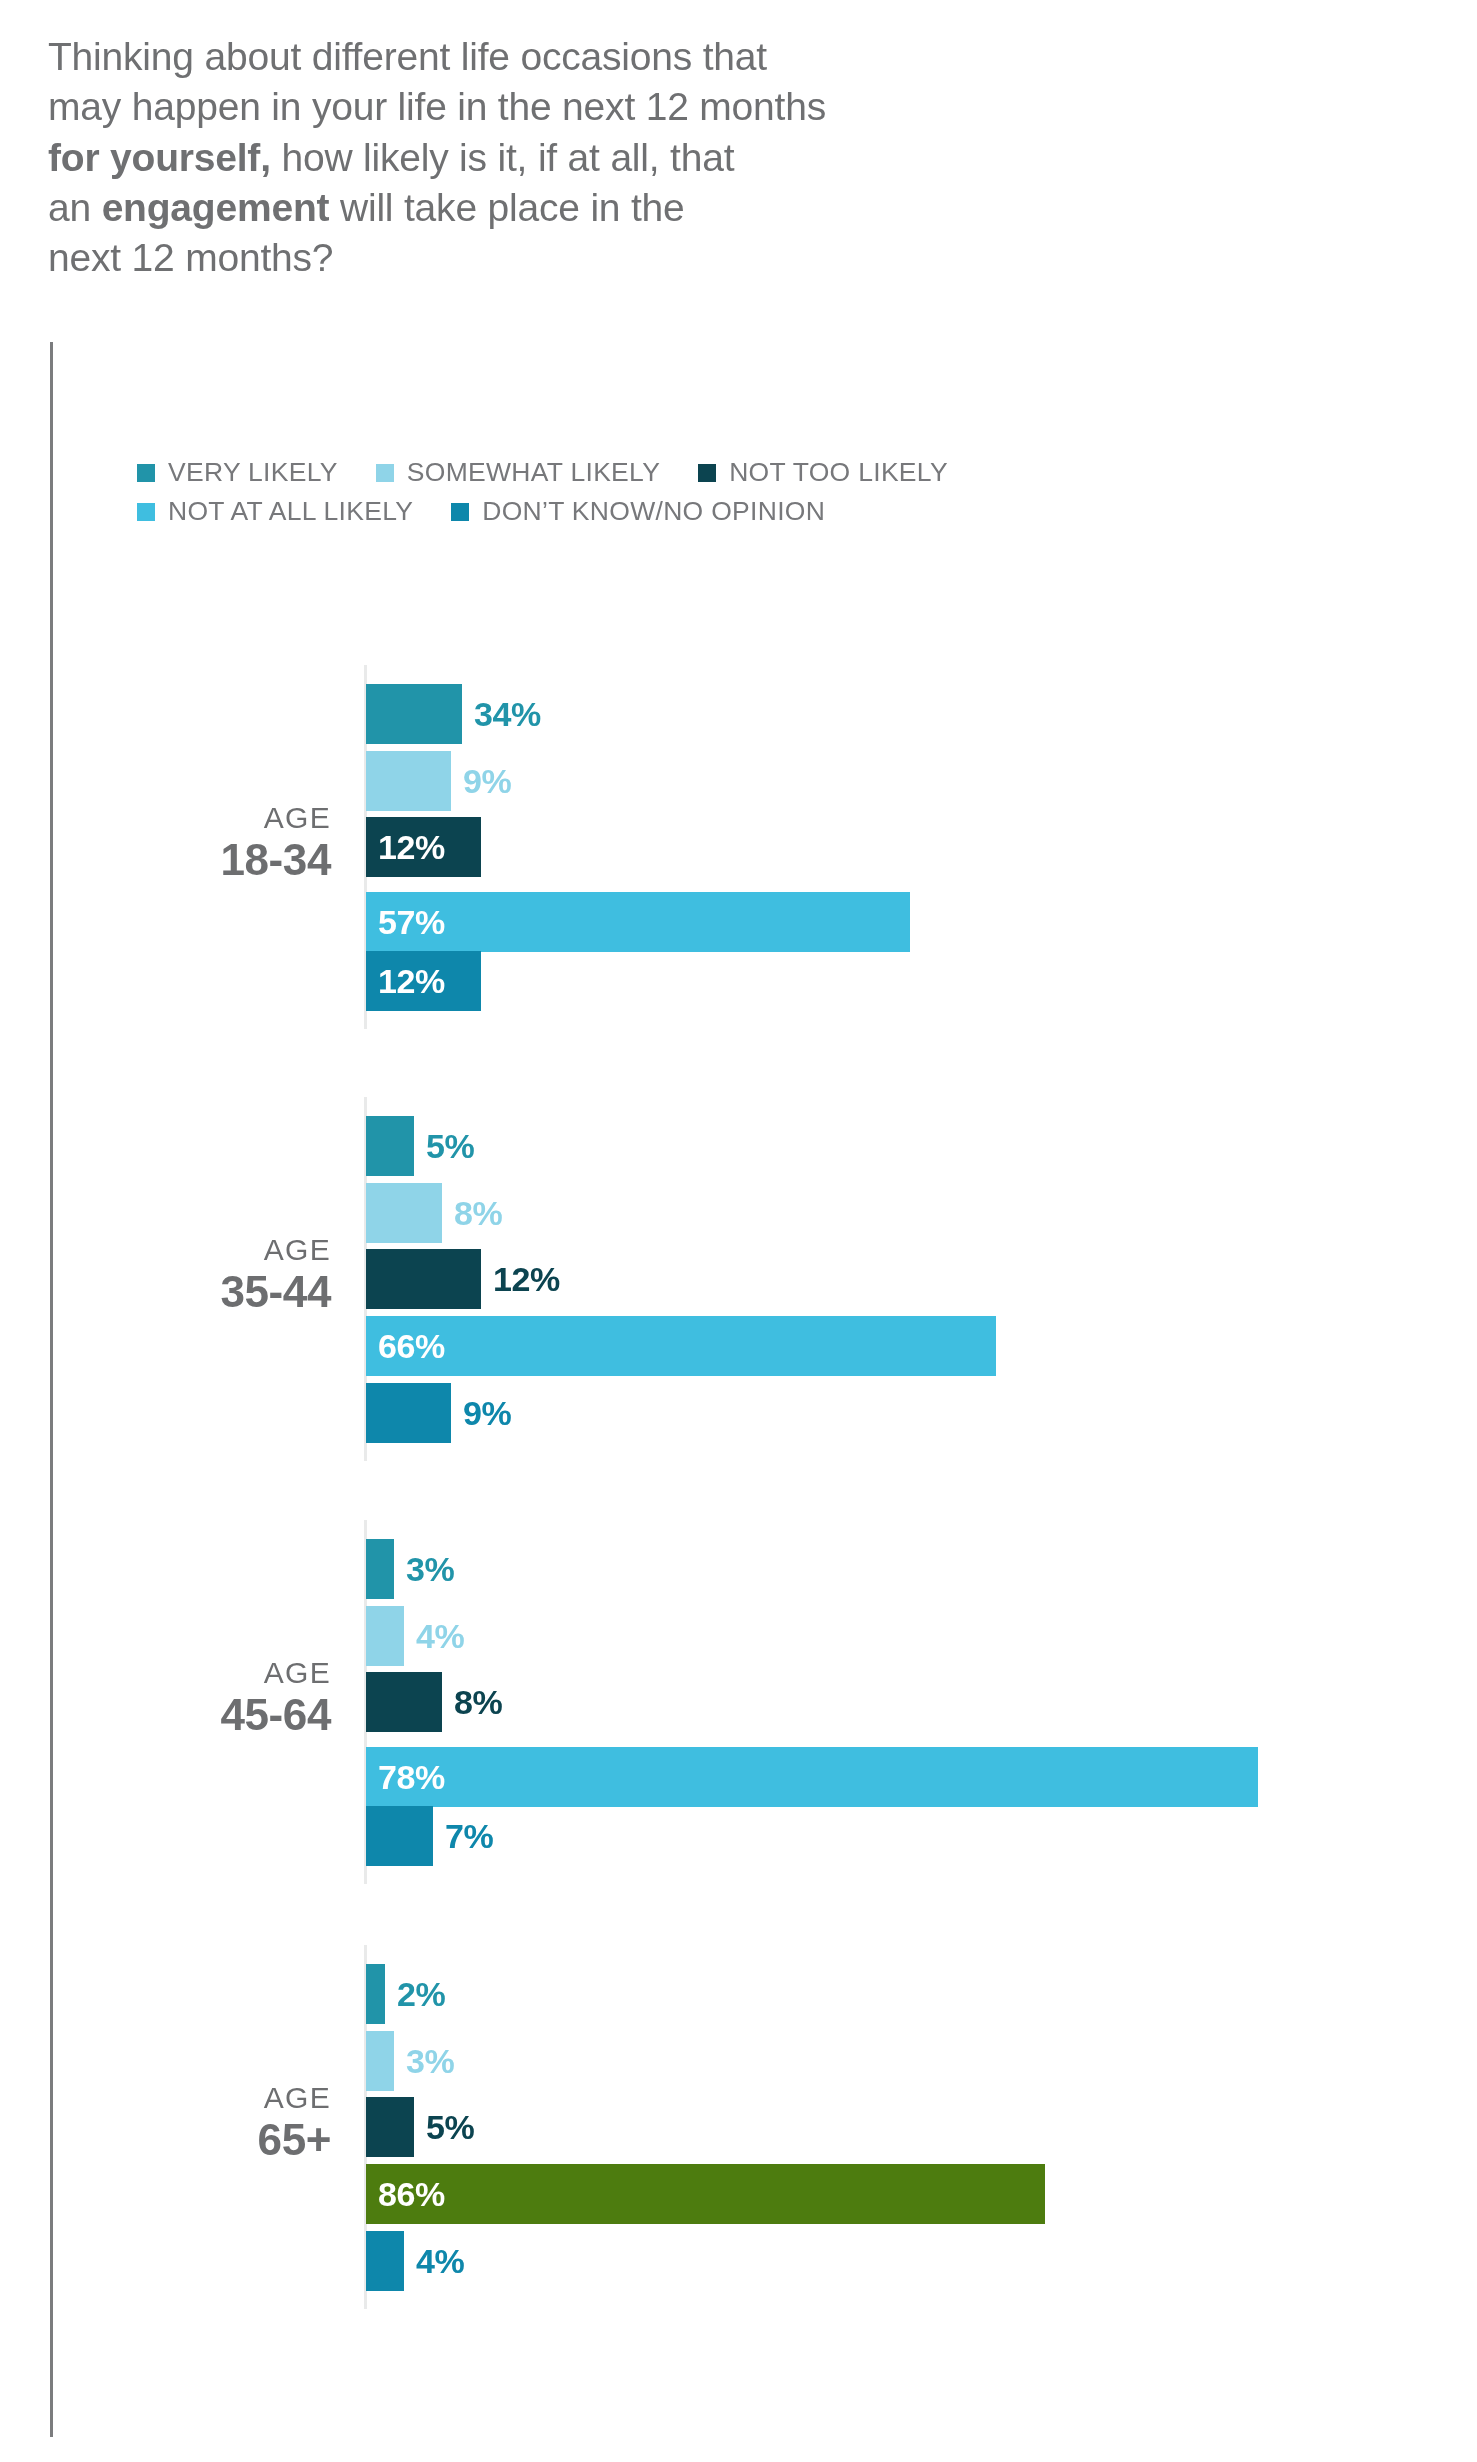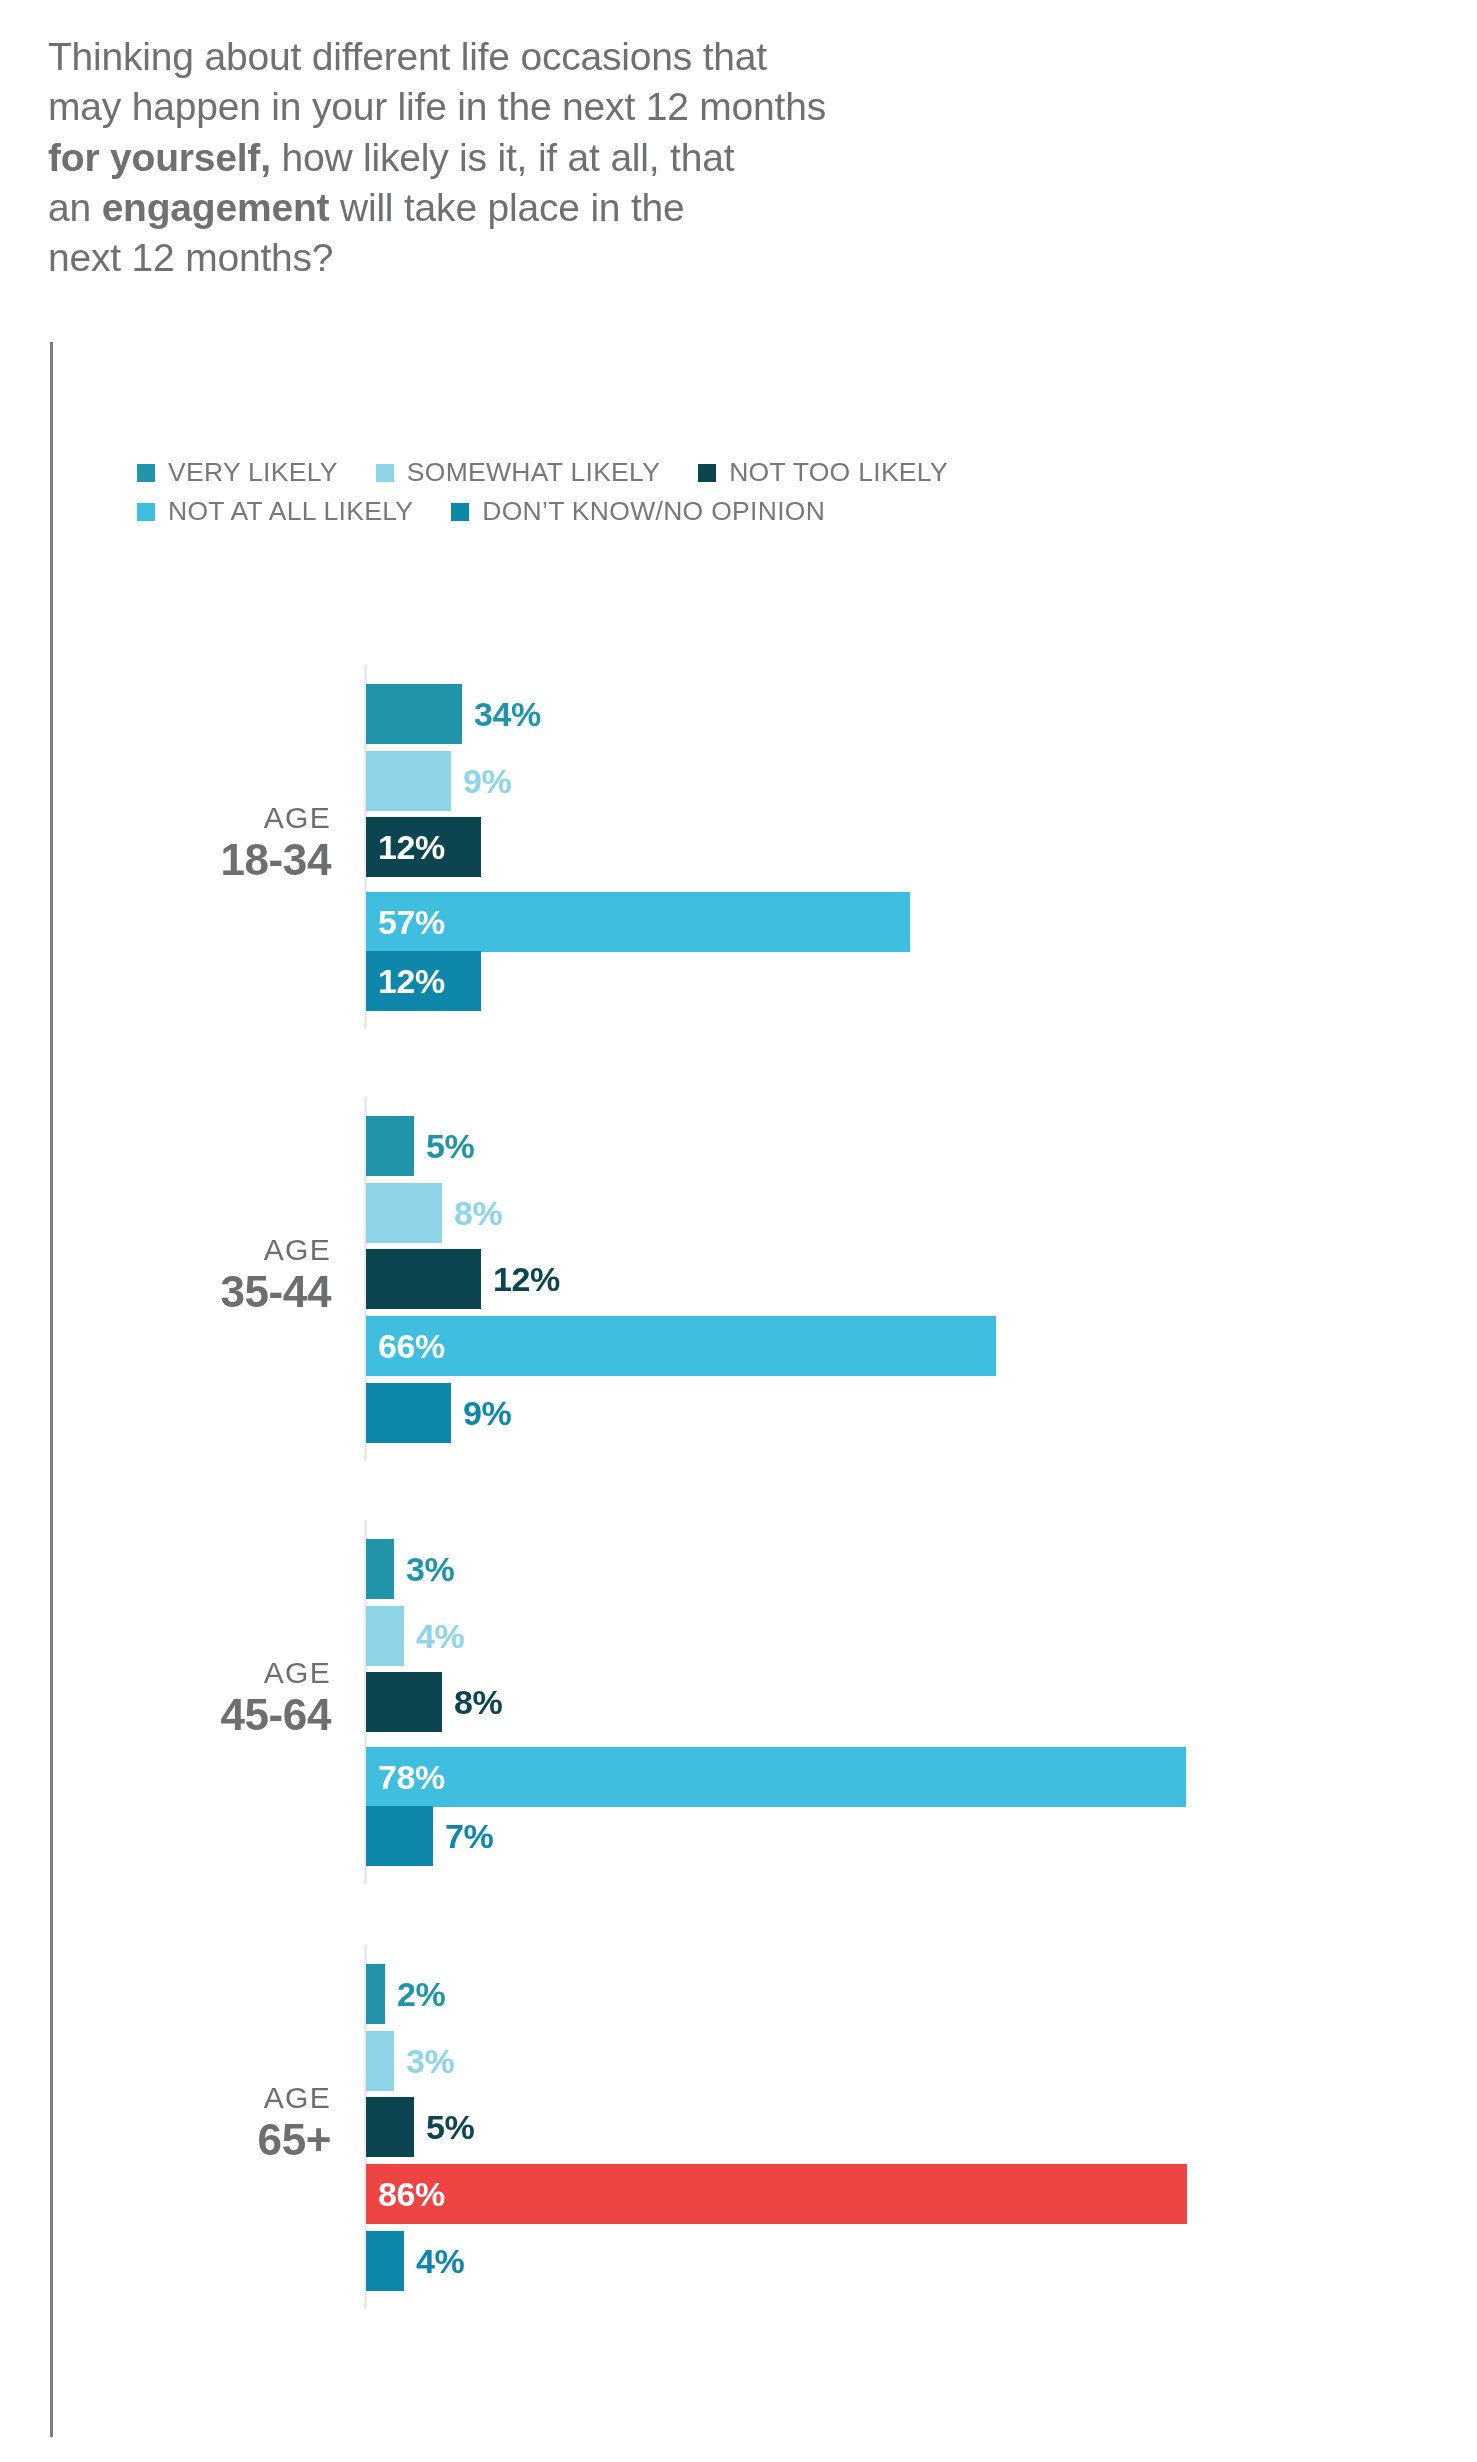--- a/index.html
+++ b/index.html
@@ -257,21 +257,21 @@
       </div>
       <div class="bar-row" style="top: 67px;">
         <div class="bar" style="width: 38px; background: rgb(143, 212, 232);"></div>
         <span class="bar-value outside" style="color: rgb(143, 212, 232);">4%</span>
       </div>
       <div class="bar-row" style="top: 133px;">
         <div class="bar" style="width: 76px; background: rgb(12, 68, 80);"></div>
         <span class="bar-value outside" style="color: rgb(12, 68, 80);">8%</span>
       </div>
       <div class="bar-row" style="top: 200px;">
-        <div class="bar" style="width: 820px; background: rgb(63, 190, 224); margin-top: 16px;">
+        <div class="bar" style="width: 892px; background: rgb(63, 190, 224); margin-top: 16px;">
           <span class="bar-value inside">78%</span>
         </div>
       </div>
       <div class="bar-row" style="top: 267px;">
         <div class="bar" style="width: 67px; background: rgb(14, 135, 171);"></div>
         <span class="bar-value outside" style="color: rgb(14, 135, 171);">7%</span>
       </div>
     </div>
     <div class="baseline" style="top: 1945px; height: 364px;"></div>
     <div class="group" style="top: 1964px; height: 327px;">
@@ -285,21 +285,21 @@
       </div>
       <div class="bar-row" style="top: 67px;">
         <div class="bar" style="width: 28px; background: rgb(143, 212, 232);"></div>
         <span class="bar-value outside" style="color: rgb(143, 212, 232);">3%</span>
       </div>
       <div class="bar-row" style="top: 133px;">
         <div class="bar" style="width: 48px; background: rgb(12, 68, 80);"></div>
         <span class="bar-value outside" style="color: rgb(12, 68, 80);">5%</span>
       </div>
       <div class="bar-row" style="top: 200px;">
-        <div class="bar" style="width: 821px; background: #ef4444;">
+        <div class="bar" style="width: 679px; background: #4d7c0f;">
           <span class="bar-value inside">86%</span>
         </div>
       </div>
       <div class="bar-row" style="top: 267px;">
         <div class="bar" style="width: 38px; background: rgb(14, 135, 171);"></div>
         <span class="bar-value outside" style="color: rgb(14, 135, 171);">4%</span>
       </div>
     </div>
   </div>
 

